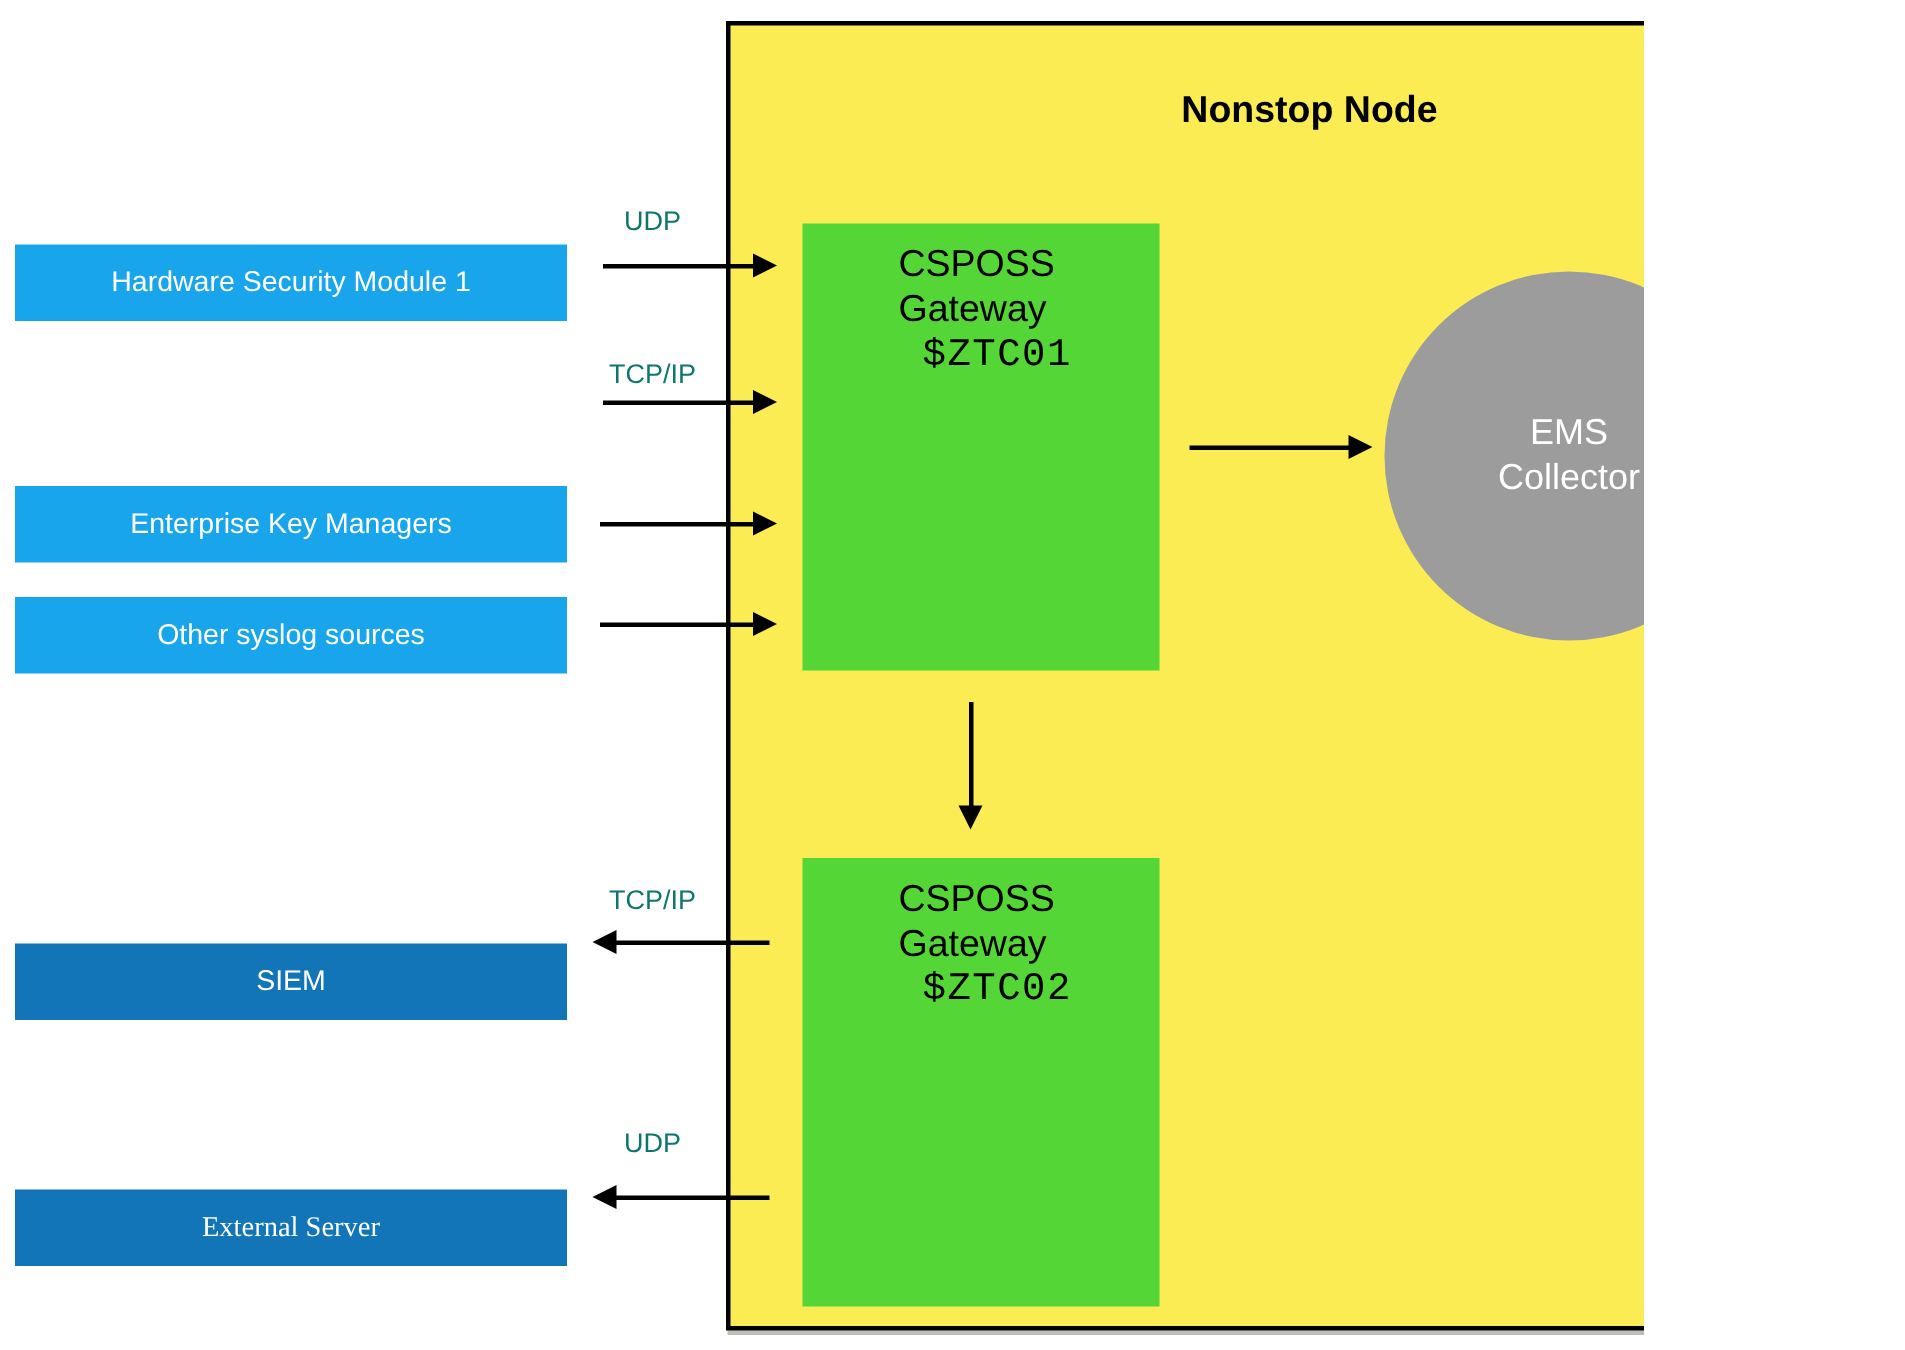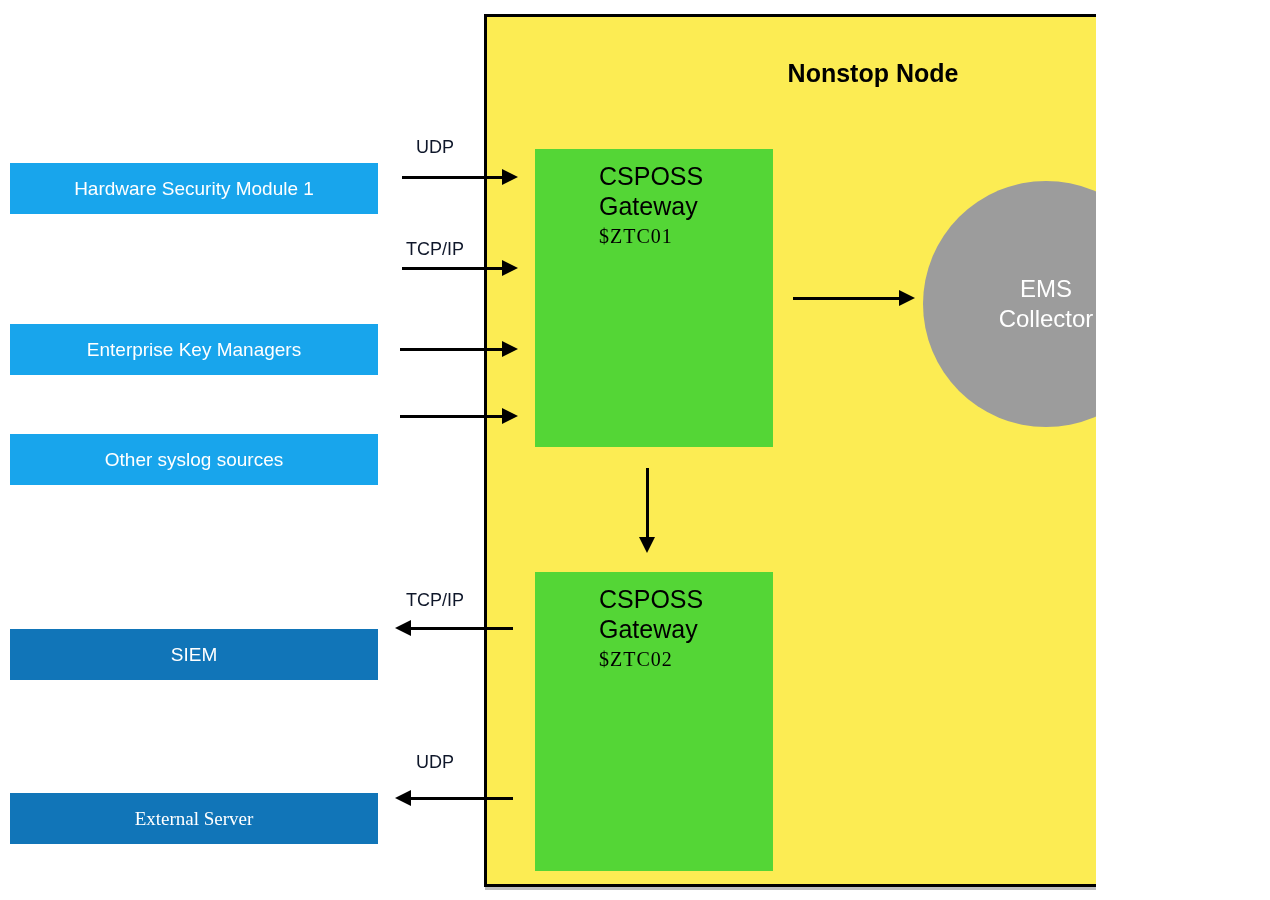--- a/index.html
+++ b/index.html
@@ -19,42 +19,42 @@
     font-size:25px;font-weight:bold;color:#000;
   }
   
   .gateway{
     position:absolute;width:238px;background:var(--green,#54D636);
     box-sizing:border-box;
   }
   #gw1{left:535px;top:149px;height:298px;}
   #gw2{left:535px;top:572px;height:299px;}
   .gw-text{padding:12px 0 0 64px;font-size:25px;line-height:30px;color:#000;}
-  .gw-process{font-family:Liberation Serif, serif;font-size:20px;letter-spacing:1px;}
+  .gw-process{font-family:Liberation Mono, monospace;font-size:26px;letter-spacing:1px;margin-left:16px;}
   
   .ems-circle{
     position:absolute;left:923px;top:181px;width:246px;height:246px;
     border-radius:50%;background:var(--gray,#9C9C9C);
     display:flex;flex-direction:column;align-items:center;justify-content:center;
     color:#fff;font-size:24px;line-height:30px;text-align:center;
   }
   
   .ext-box{
     position:absolute;left:10px;width:368px;height:51px;
     display:flex;align-items:center;justify-content:center;
     color:#fff;font-size:19px;
   }
   .src{background:var(--lightBlue,#18A5EC);}
   .dst{background:var(--darkBlue,#1175B8);margin-top:21px;}
-  #src1{top:163px;} #src2{top:243px;} #src3{top:324px;} #src4{top:398px;margin-top:36px;}
+  #src1{top:163px;} #src2{top:243px;} #src3{top:324px;} #src4{top:398px;}
   #dst1{top:608px;} #dst2{top:772px;font-family:Liberation Serif, serif;}
   
   .proto{
     position:absolute;left:400px;width:70px;text-align:center;
-    font-size:18px;color:#0f172a;
+    font-size:18px;color:#0f766e;
   }
   #p1{top:137px;} #p2{top:239px;} #p3{top:590px;} #p4{top:752px;}
   
   .arrow{position:absolute;}
   .arrow .shaft{position:absolute;background:#000;}
   .arrow .head{position:absolute;width:0;height:0;}
   .h-right .shaft{left:0;right:13px;top:-1px;height:3px;}
   .h-right .head{right:0;top:-8px;border-top:8px solid transparent;border-bottom:8px solid transparent;border-left:16px solid #000;}
   .h-left .shaft{left:13px;right:0;top:-1px;height:3px;}
   .h-left .head{left:0;top:-8px;border-top:8px solid transparent;border-bottom:8px solid transparent;border-right:16px solid #000;}

